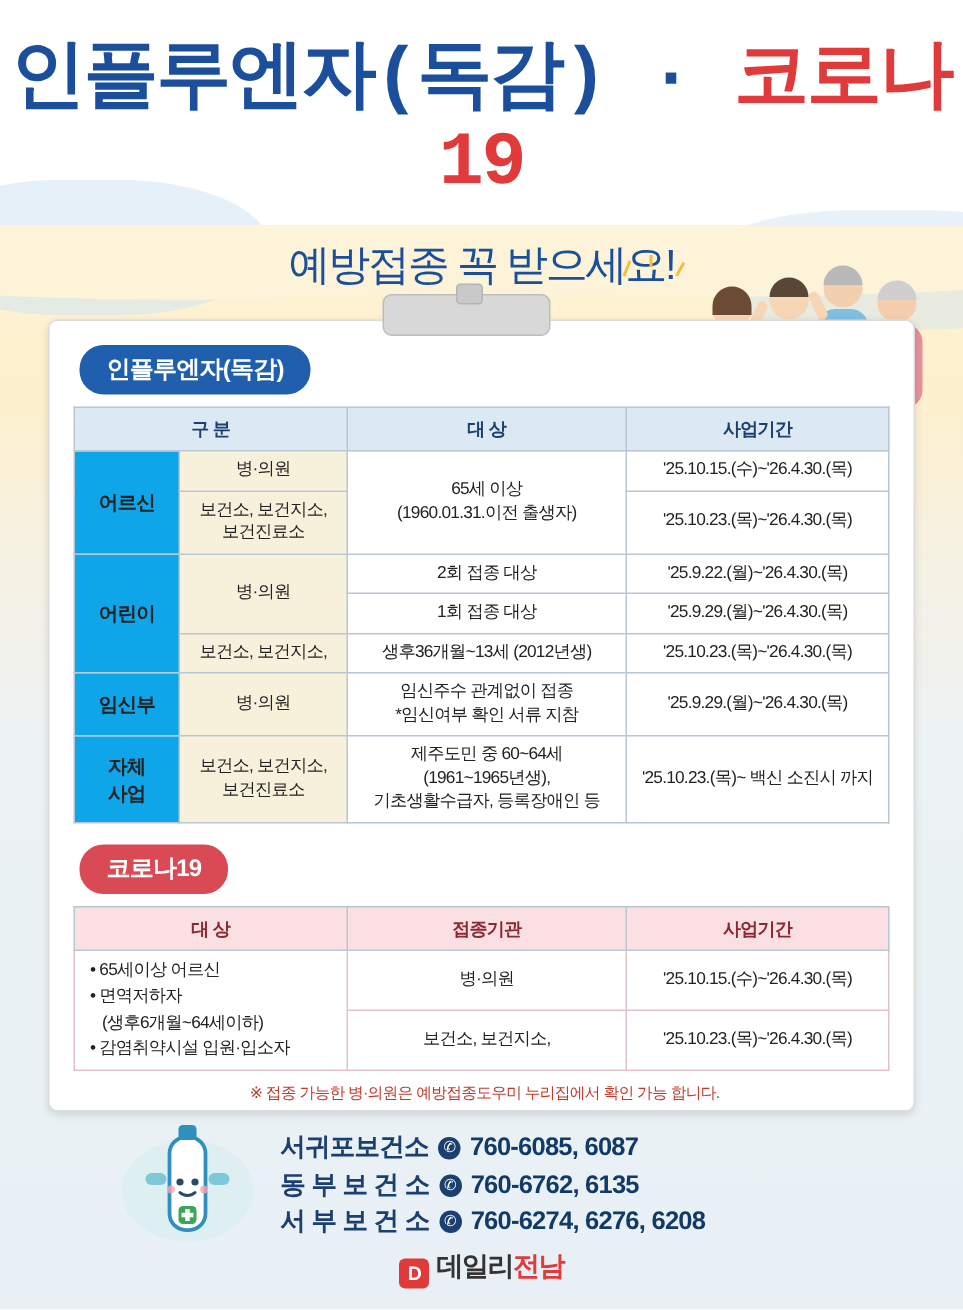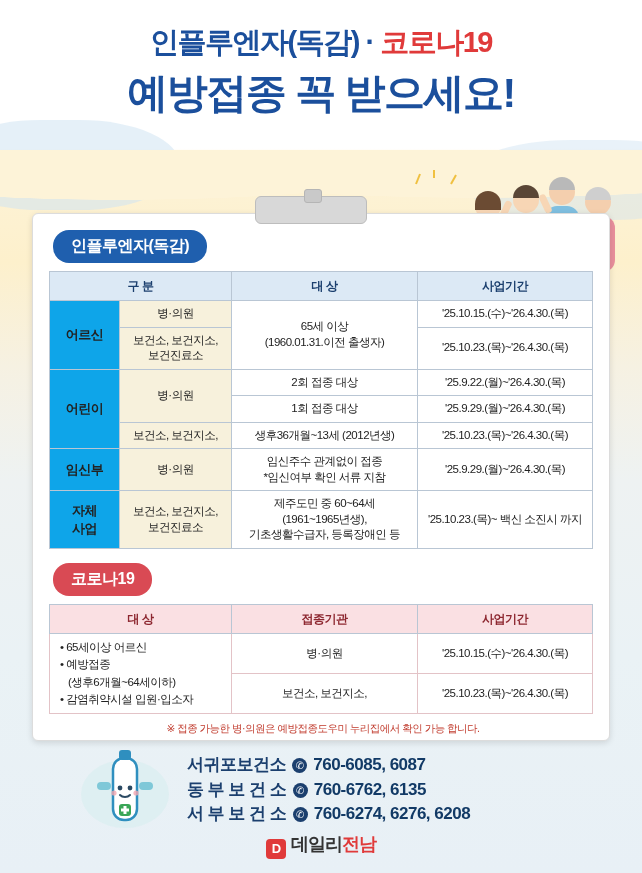--- a/index.html
+++ b/index.html
@@ -35,32 +35,33 @@
   
   .header{
     position:relative;z-index:5;
     text-align:center;
     padding-top:26px;
   }
   .title-line{
     font-weight:bold;
     letter-spacing:-1.5px;
     line-height:1.12;
-    font-size:29px;
+    font-size:50px;
+    font-family:Liberation Mono, monospace;
     -webkit-text-stroke:0px;
   }
   .t-blue{color:#1b4f9c;}
   .t-red{color:#e03a3a;}
   .t-dot{color:#1b4f9c;}
   .title-line2{
-    font-weight:bold;
-    font-size:41px;
+    font-weight:normal;
+    font-size:28px;
     letter-spacing:-1.5px;
     color:#1b4f9c;
-    margin-top:8px;
+    margin-top:20px;
   }
   
   .people{
     position:absolute;right:16px;top:170px;width:250px;height:120px;z-index:6;
   }
   
   .clip-top{
     position:absolute;left:255px;top:196px;width:110px;height:26px;
     background:#d8d8d8;border:1px solid #bdbdbd;border-radius:6px;z-index:8;
   }
@@ -260,21 +261,21 @@
         <tr>
           <th>대 상</th>
           <th>접종기관</th>
           <th>사업기간</th>
         </tr>
       </thead>
       <tbody>
         <tr>
           <td class="left" rowspan="2">
             <div>• 65세이상 어르신</div>
-            <div>• 예방접종</div>
+            <div>• 면역저하자</div>
             <div style="padding-left:8px">  (생후6개월~64세이하)</div>
             <div>• 감염취약시설 입원·입소자</div>
           </td>
           <td>병·의원</td>
           <td>'25.10.15.(수)~'26.4.30.(목)</td>
         </tr>
         <tr>
           <td>보건소, 보건지소,</td>
           <td>'25.10.23.(목)~'26.4.30.(목)</td>
         </tr>

